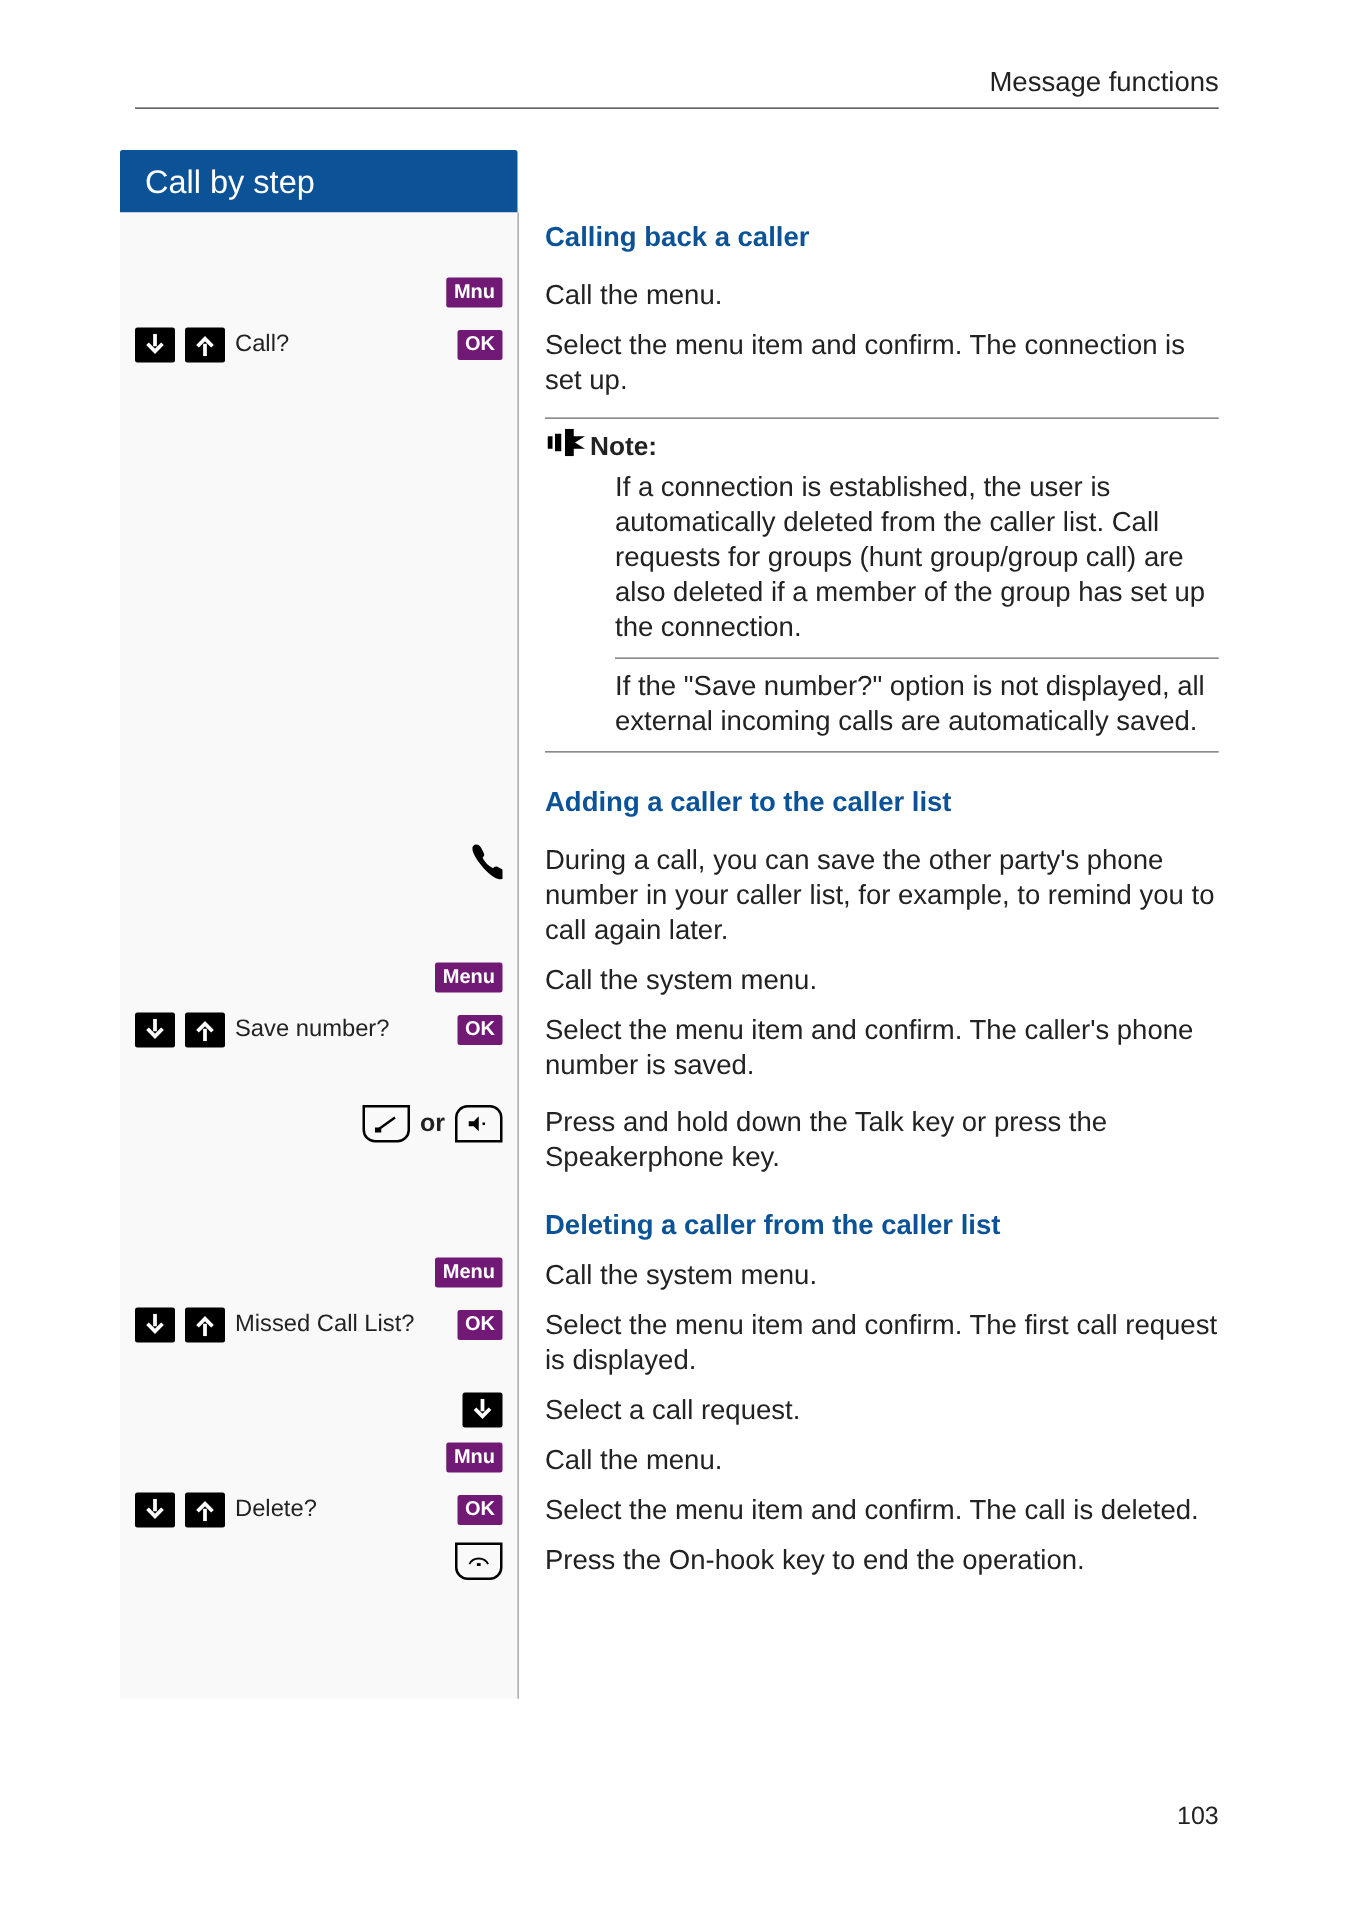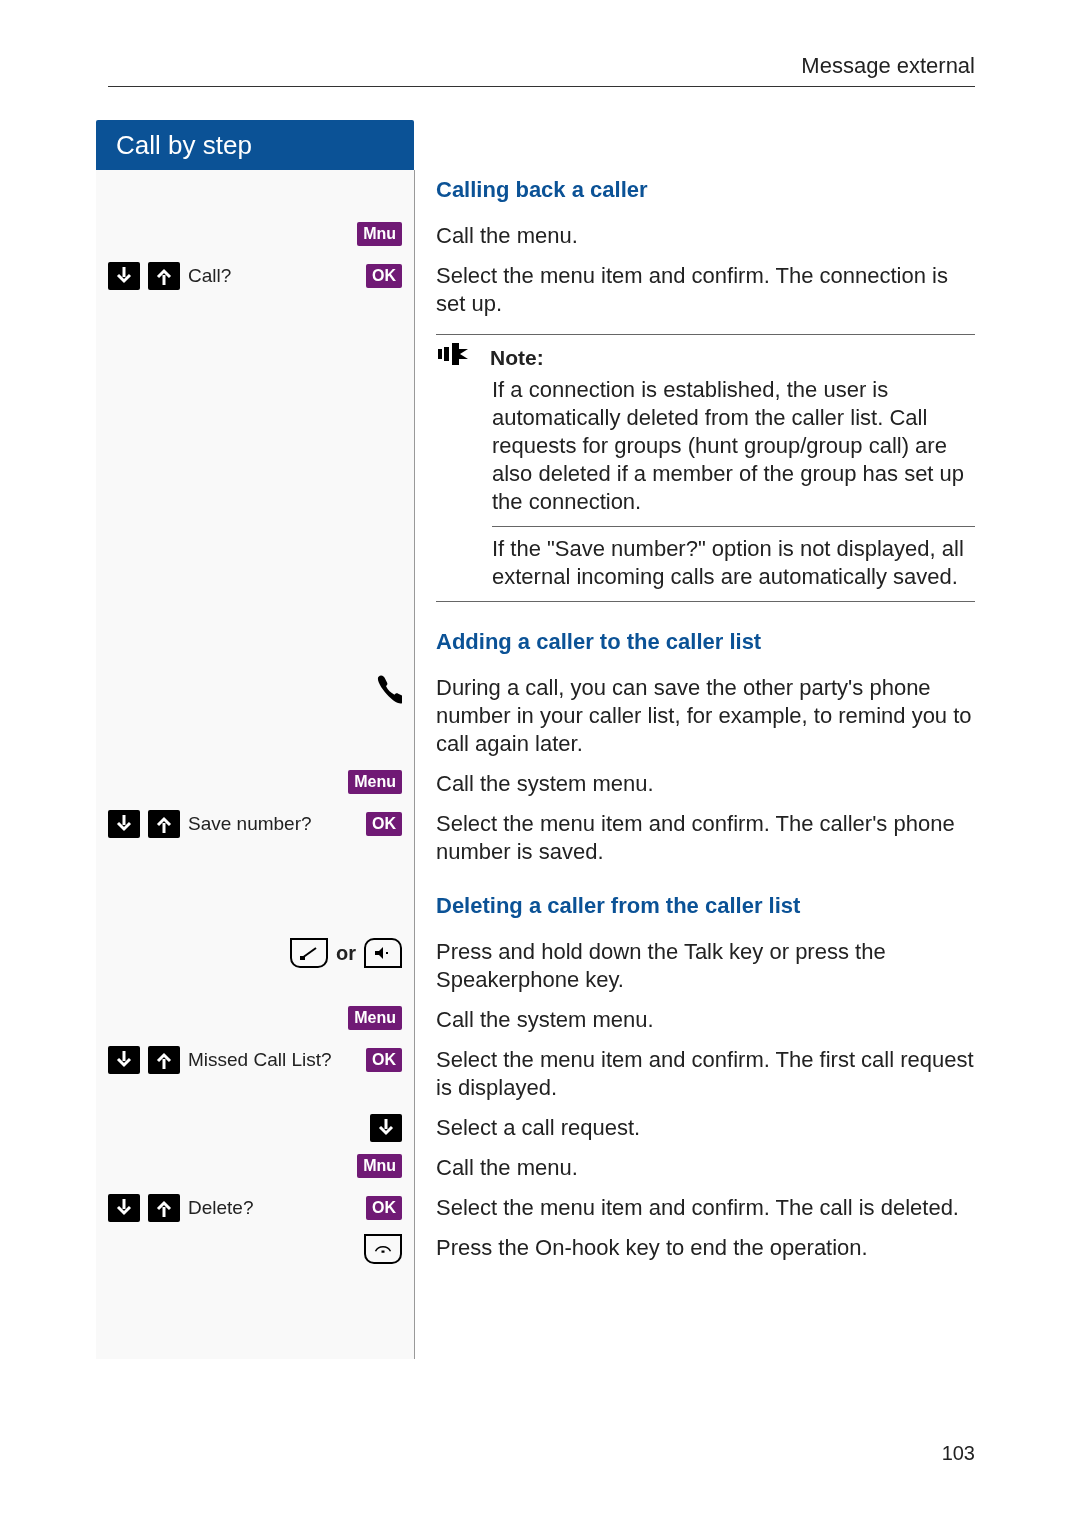--- a/index.html
+++ b/index.html
@@ -155,21 +155,20 @@
   .okey svg{width:18px;height:16px}
 
   
   .note-box{
     margin-top:4px;
     border-top:1px solid var(--rule);
     border-bottom:1px solid var(--rule);
   }
   .note-head{
     display:flex;
-    gap:18px;
     padding:8px 0 4px 0;
     align-items:center;
   }
   .note-head b{font-size:21px}
   .note-icon{margin-left:2px}
   .note-body,.note-body2{
     padding-left:56px;
     padding-bottom:10px;
   }
   .note-sep{
@@ -190,21 +189,21 @@
   .pagenum{
     position:absolute;
     right:var(--pad-r);
     bottom:62px;
     font-size:20px;
   }
 </style>
 </head>
 <body>
 
-<div class="runhead">Message external</div>
+<div class="runhead">Message functions</div>
 <div class="top-rule"></div>
 
 <div class="step-tab">Call by step</div>
 <div class="left-bg"></div>
 <div class="gutter-line"></div>
 
 <div class="rows">
 
   <div class="row heading sp-s">
     <div class="lcol"></div>
@@ -291,44 +290,44 @@
         <svg viewBox="0 0 16 18">
             <path d="M8 18V8M2 10l6-6 6 6" stroke="#fff" stroke-width="3" fill="none"></path>
           </svg>
       </span>
       <span class="label-text">Save number?</span>
       <span class="key">OK</span>
     </div>
     <div class="rcol">Select the menu item and confirm. The caller's phone number is saved.</div>
   </div>
 
-  <div class="row heading sp-xl">
-    <div class="lcol"></div>
-    <div class="rcol">Deleting a caller from the caller list</div>
-  </div>
-
   <div class="row sp-l">
     <div class="lcol">
       <span class="okey">
         <svg viewBox="0 0 18 16">
             <path d="M2 13 16 3" stroke="#000" stroke-width="2"></path>
             <rect x="0" y="11" width="5" height="4" fill="#000"></rect>
           </svg>
       </span>
       <span class="or-word">or</span>
       <span class="okey rev">
         <svg viewBox="0 0 18 16">
           <path d="M1 6h4l4-4v12l-4-4H1Z" fill="#000"></path>
           <rect x="12" y="7" width="2" height="2" fill="#000"></rect>
         </svg>
       </span>
     </div>
     <div class="rcol">Press and hold down the Talk key or press the Speakerphone key.</div>
   </div>
 
+  <div class="row heading sp-xl">
+    <div class="lcol"></div>
+    <div class="rcol">Deleting a caller from the caller list</div>
+  </div>
+
   <div class="row sp-m">
     <div class="lcol">
       <span class="key">Menu</span>
     </div>
     <div class="rcol">Call the system menu.</div>
   </div>
 
   <div class="row sp-m">
     <div class="lcol">
       <span class="akey">

